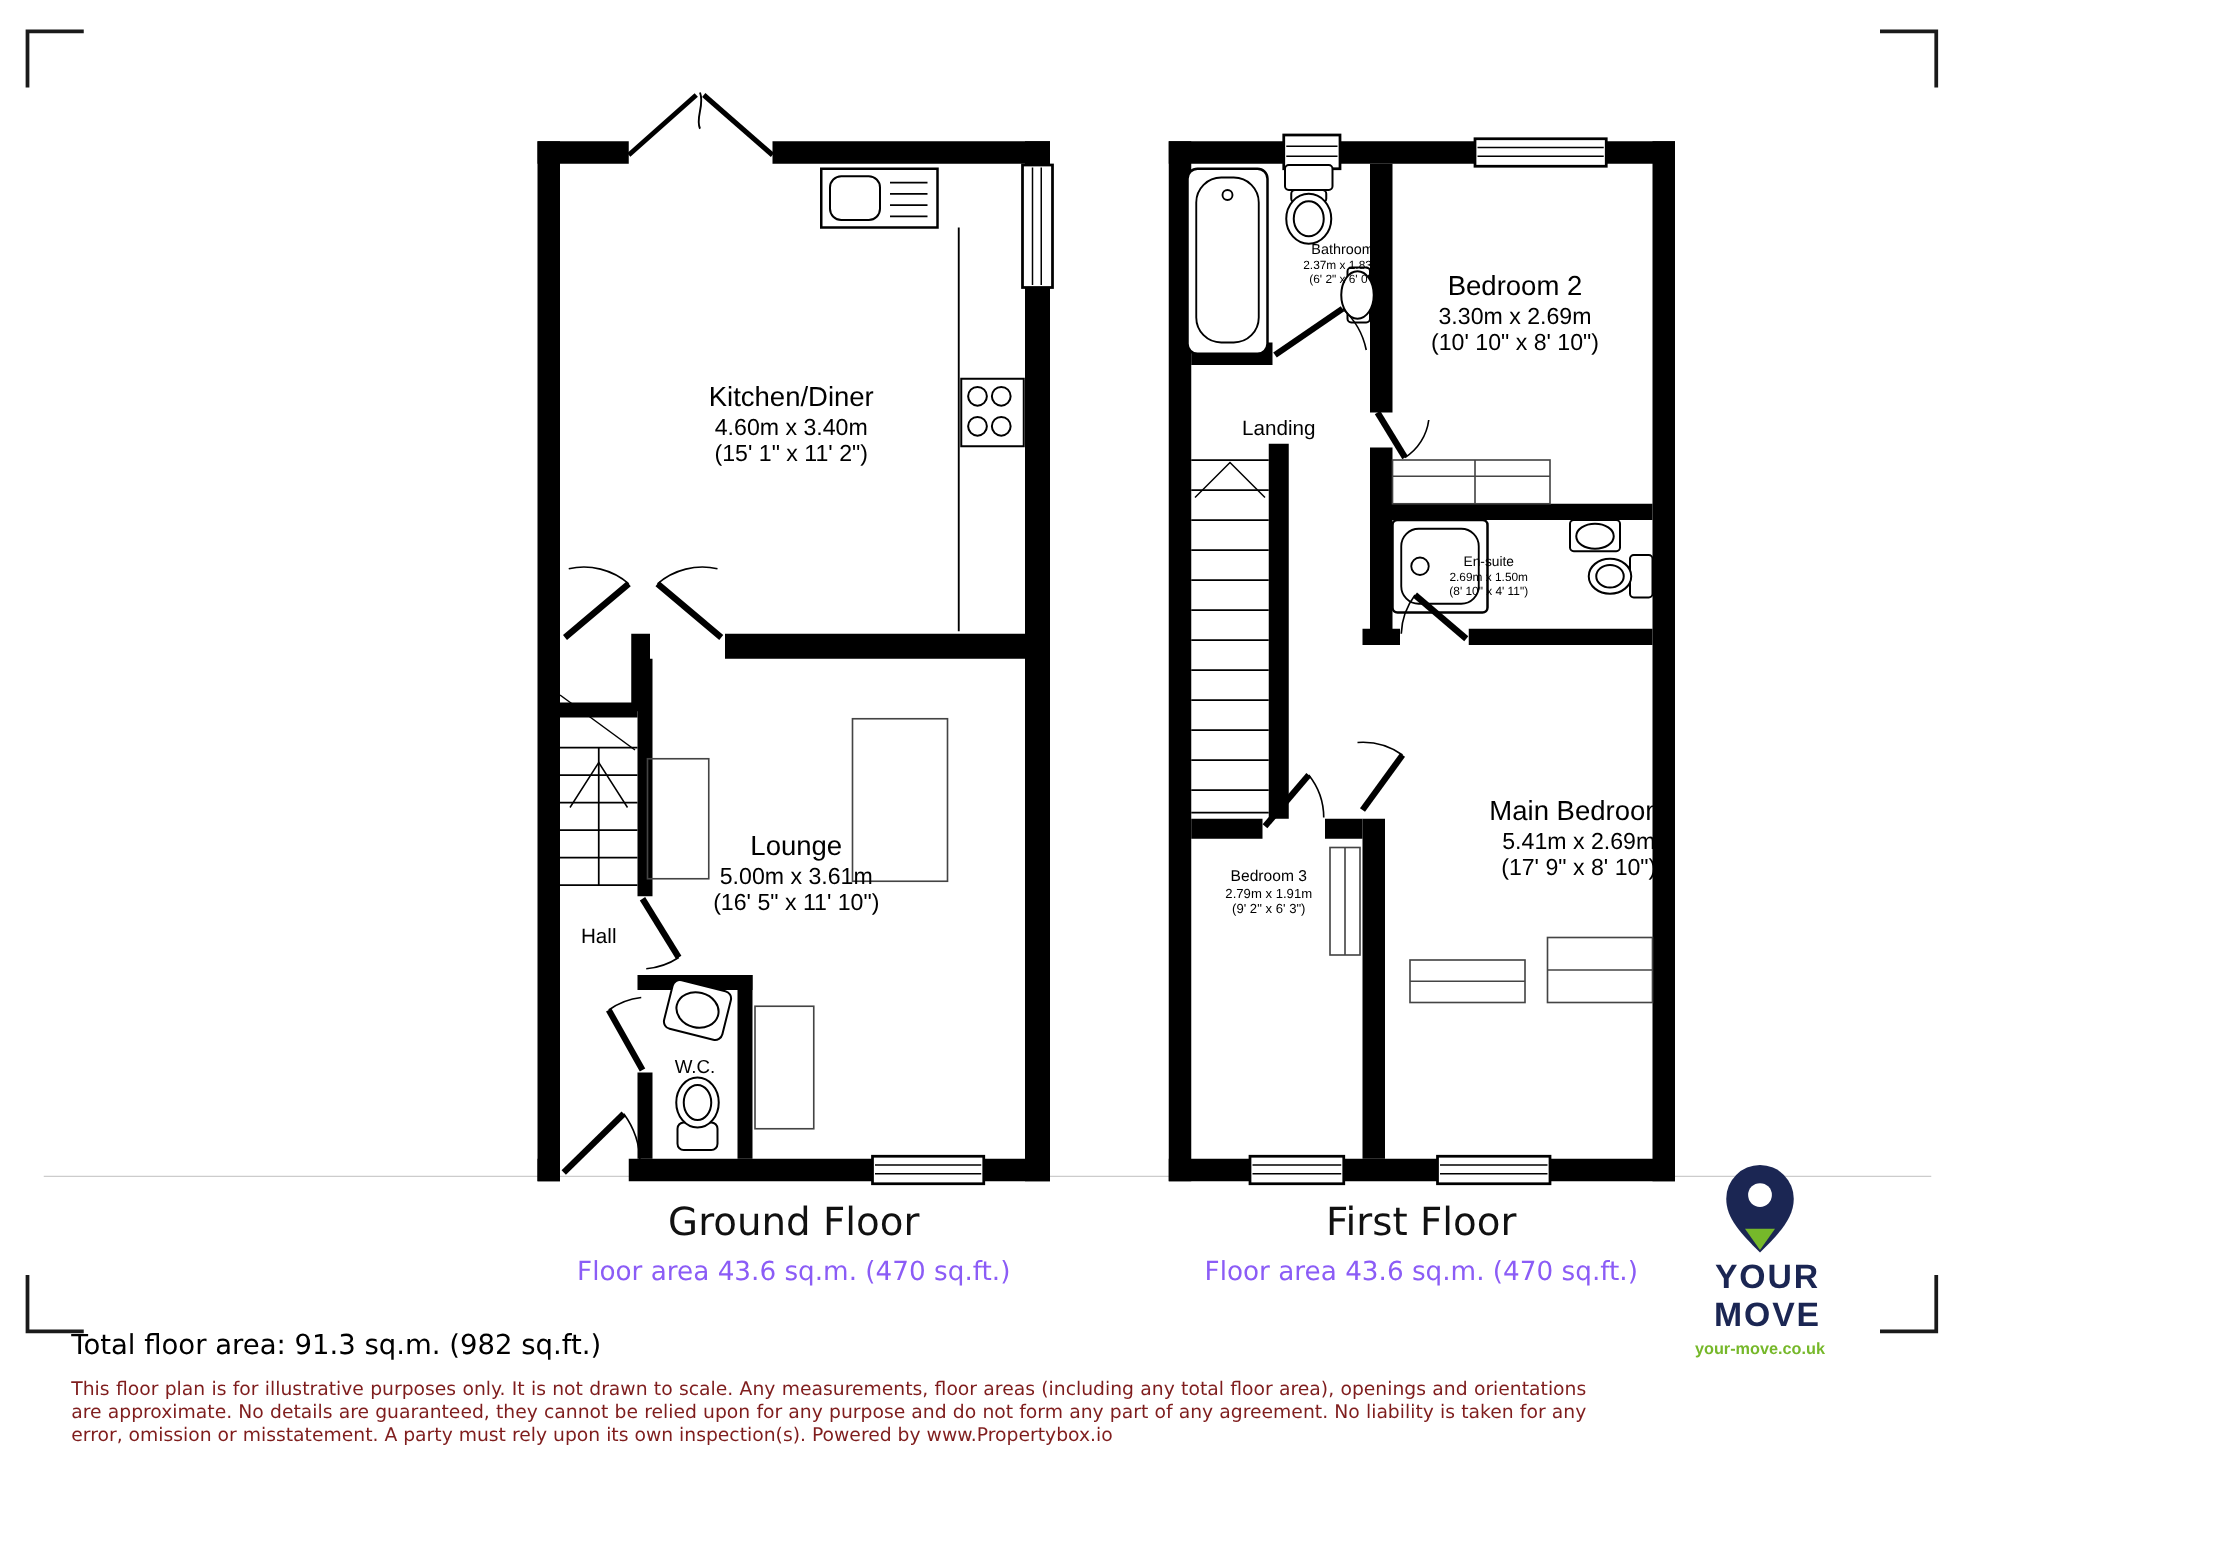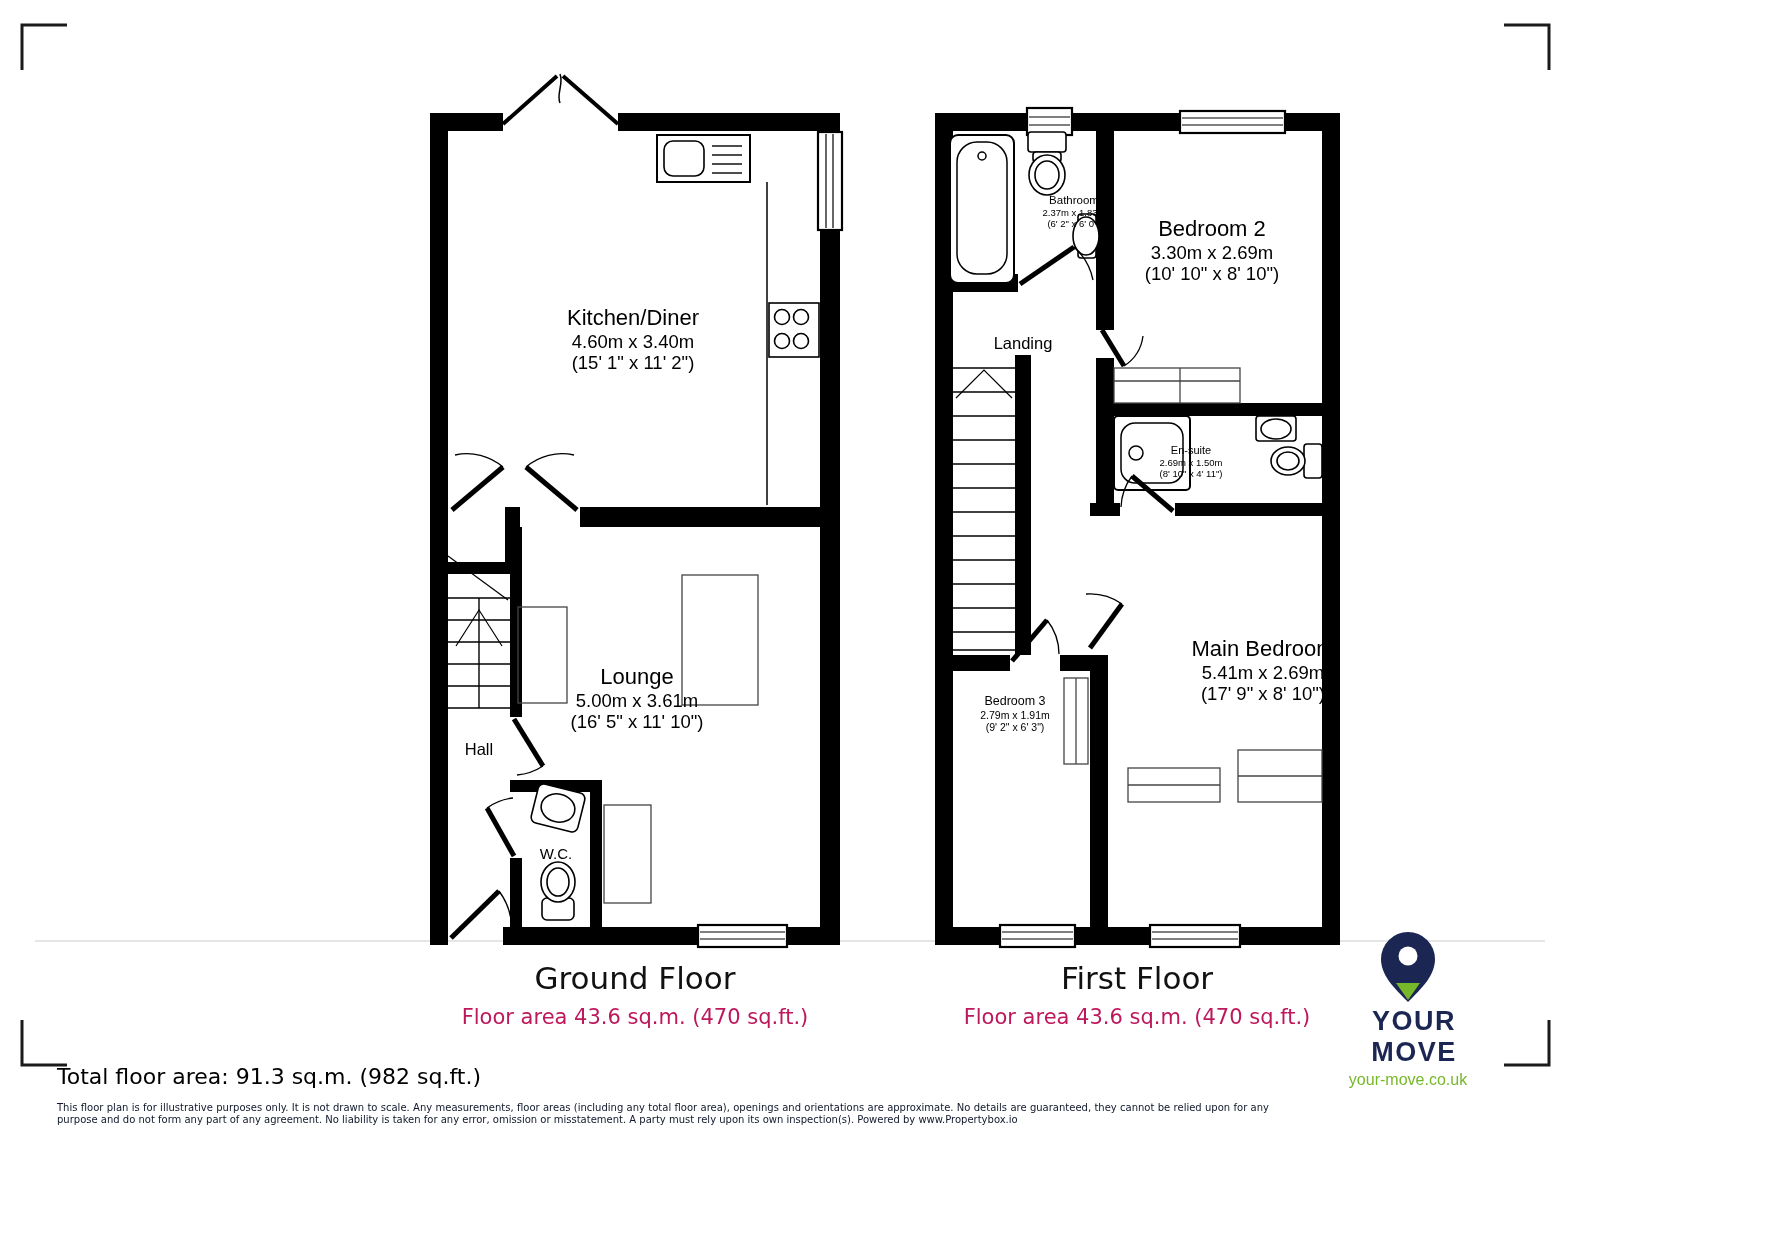--- a/index.html
+++ b/index.html
@@ -11,30 +11,30 @@
   .lg .l1{font-size:22px;}
   .lg .l2{font-size:18.5px;}
   .md .l1{font-size:16.5px;}
   .sm .l1{font-size:12.5px;}
   .sm .l2{font-size:10.5px;}
   .xs .l1{font-size:11px;}
   .xs .l2{font-size:9.5px;}
   .floor-title{position:absolute;transform:translateX(-50%);text-align:center;
                font-family:"DejaVu Sans","Liberation Sans",sans-serif;font-size:31px;color:#111;}
   .floor-area{position:absolute;transform:translateX(-50%);text-align:center;
-              font-family:"DejaVu Sans","Liberation Sans",sans-serif;font-size:21px;color:#be185d;}
+              font-family:"DejaVu Sans","Liberation Sans",sans-serif;font-size:21px;color:#8b5cf6;}
   .total-area{position:absolute;left:57px;top:1064px;
               font-family:"DejaVu Sans","Liberation Sans",sans-serif;font-size:22px;color:#000000;text-align:right;}
   .disclaimer{position:absolute;left:57px;top:1102px;width:1212px;
-              font-family:"DejaVu Sans","Liberation Sans",sans-serif;font-size:10px;
-              line-height:1.22;text-align:justify;color:#0f172a;}
+              font-family:"DejaVu Sans","Liberation Sans",sans-serif;font-size:15px;
+              line-height:1.22;text-align:justify;color:#7f1d1d;}
   .brand{position:absolute;left:1318px;top:930px;width:180px;text-align:center;}
   .brand .wordmark{font-family:"Liberation Sans",sans-serif;font-weight:700;font-size:27px;
                    letter-spacing:1.5px;margin-top:2px;}
-  .brand .url{font-family:"Liberation Sans",sans-serif;font-weight:400;font-size:16px;margin-top:3px;}
+  .brand .url{font-family:"Liberation Sans",sans-serif;font-weight:700;font-size:13px;margin-top:3px;}
 </style>
 </head>
 <body>
 
 <div id="stage">
 
 <svg id="plans" width="1771" height="1239" viewBox="0 0 1771 1239" xmlns="http://www.w3.org/2000/svg">
 
   <g stroke="#1a1a1a" stroke-width="3" fill="none">
     <path d="M 22 70 L 22 25 L 67 25"></path>

